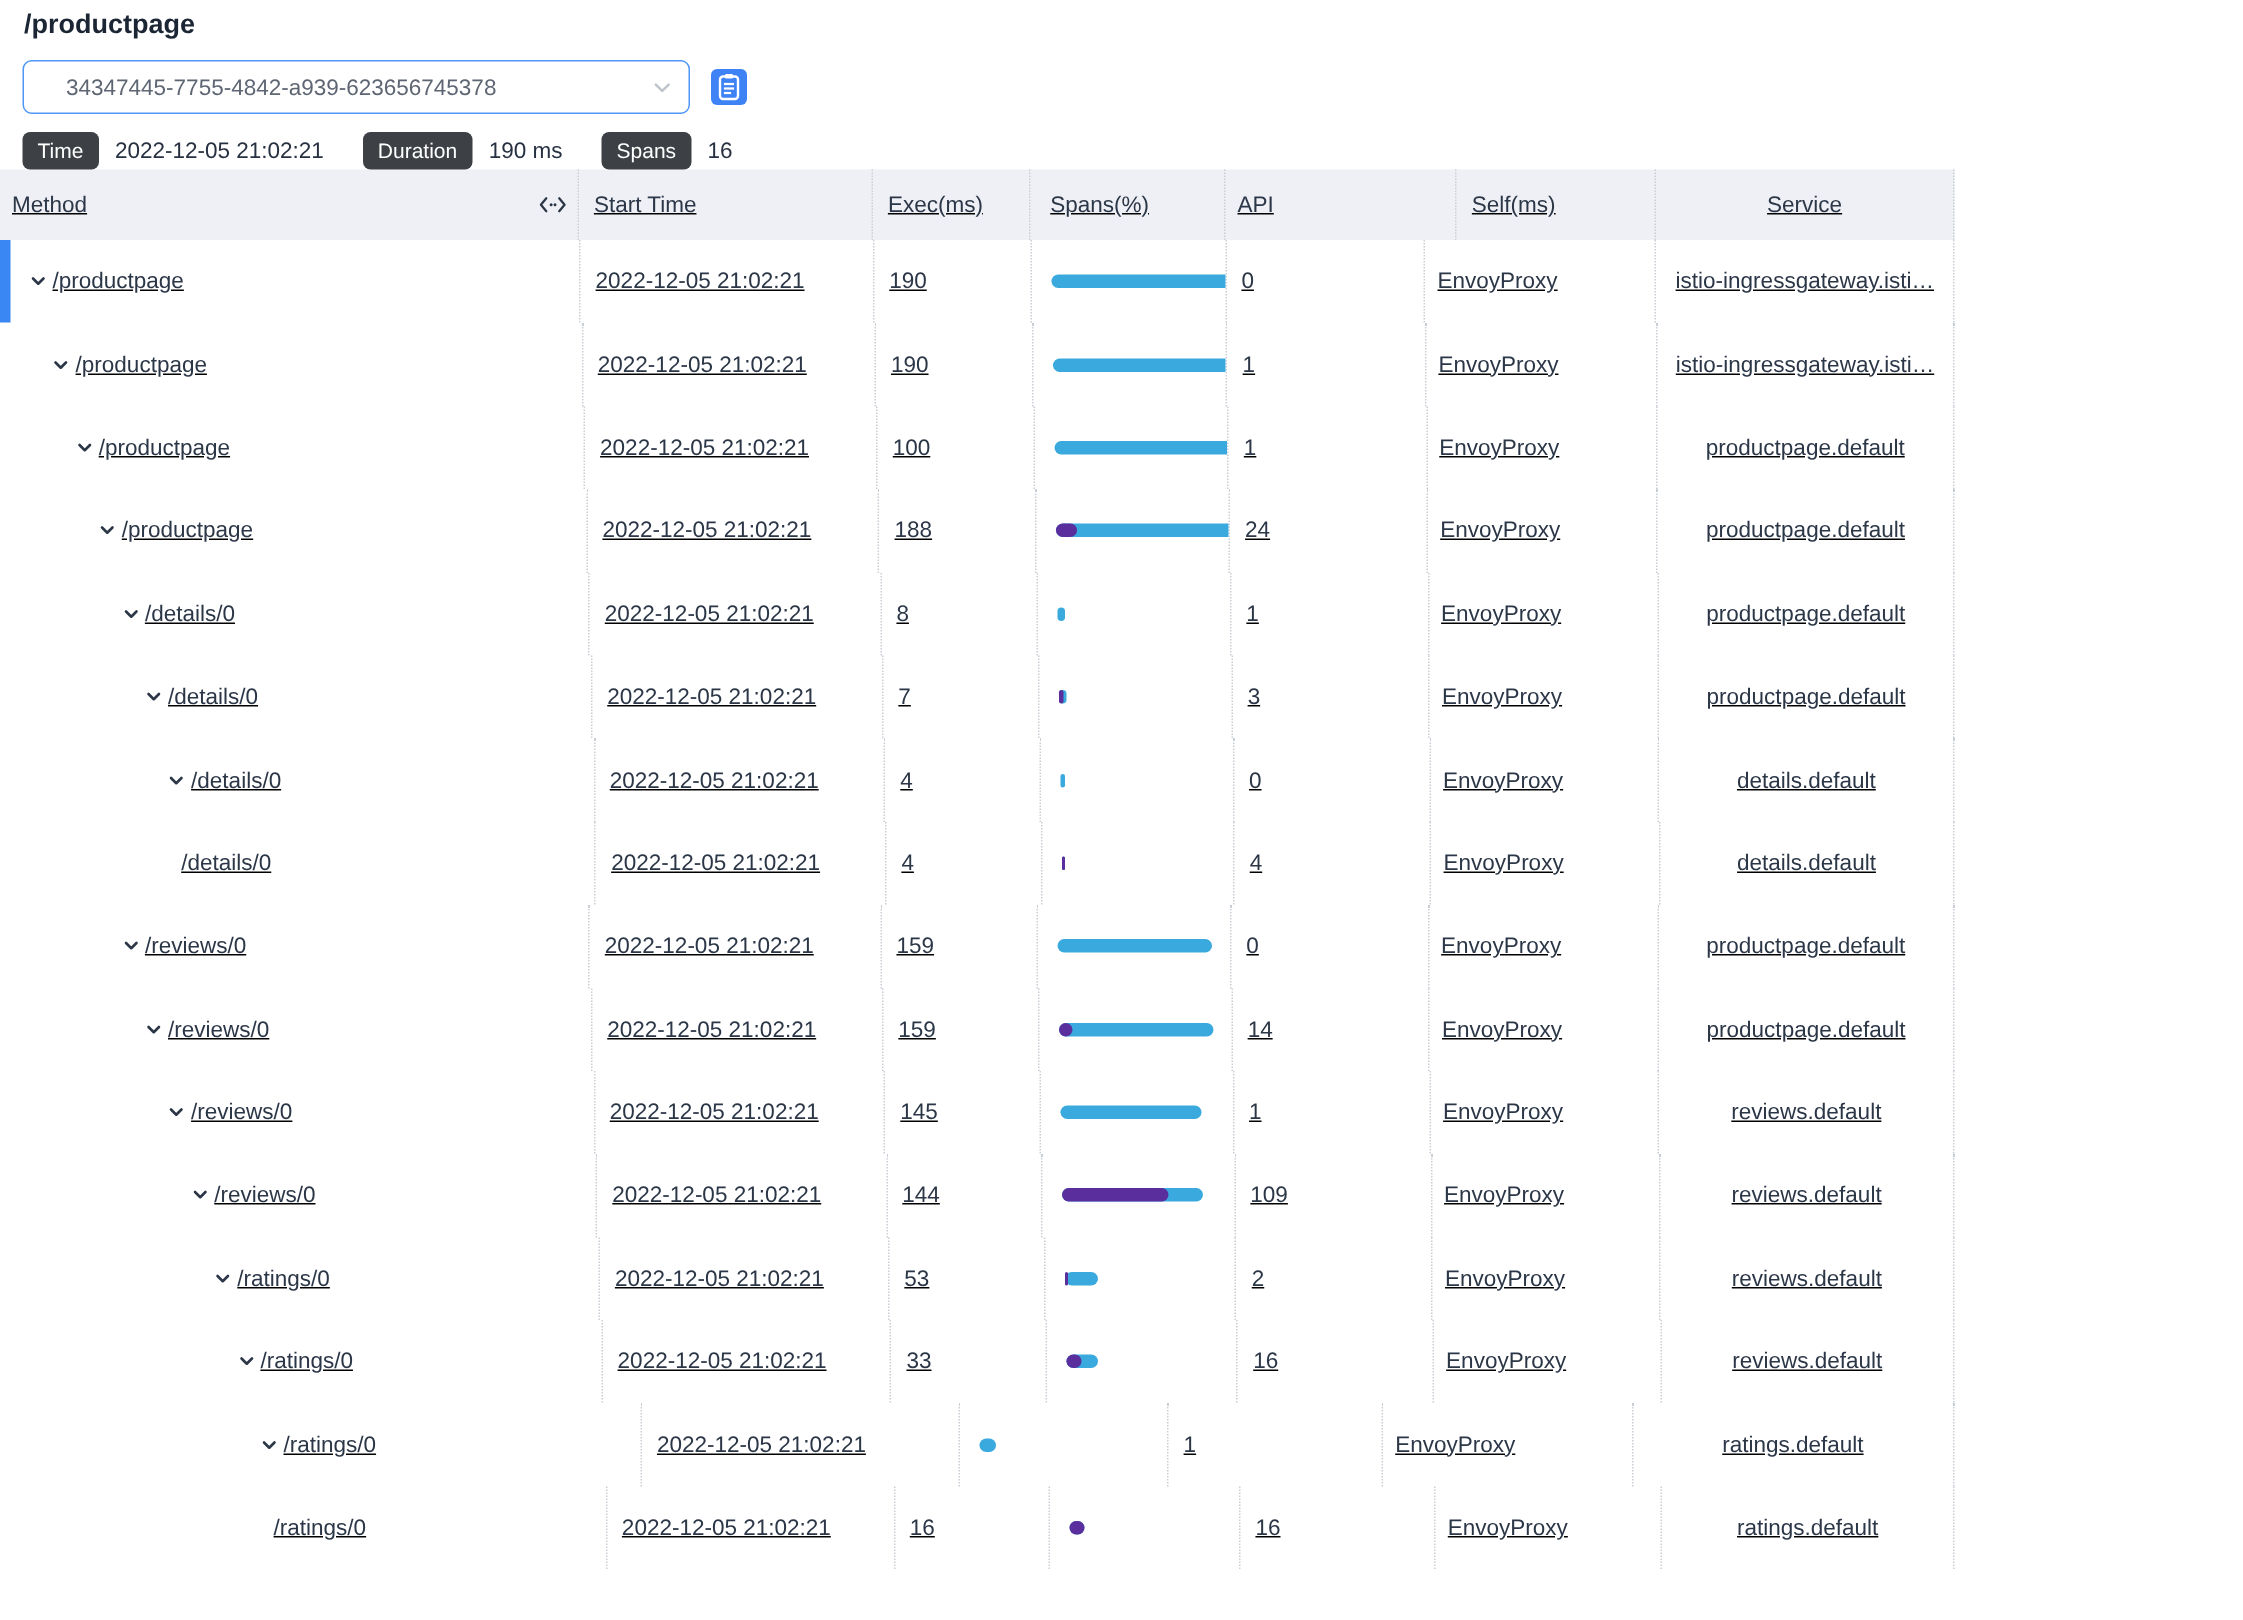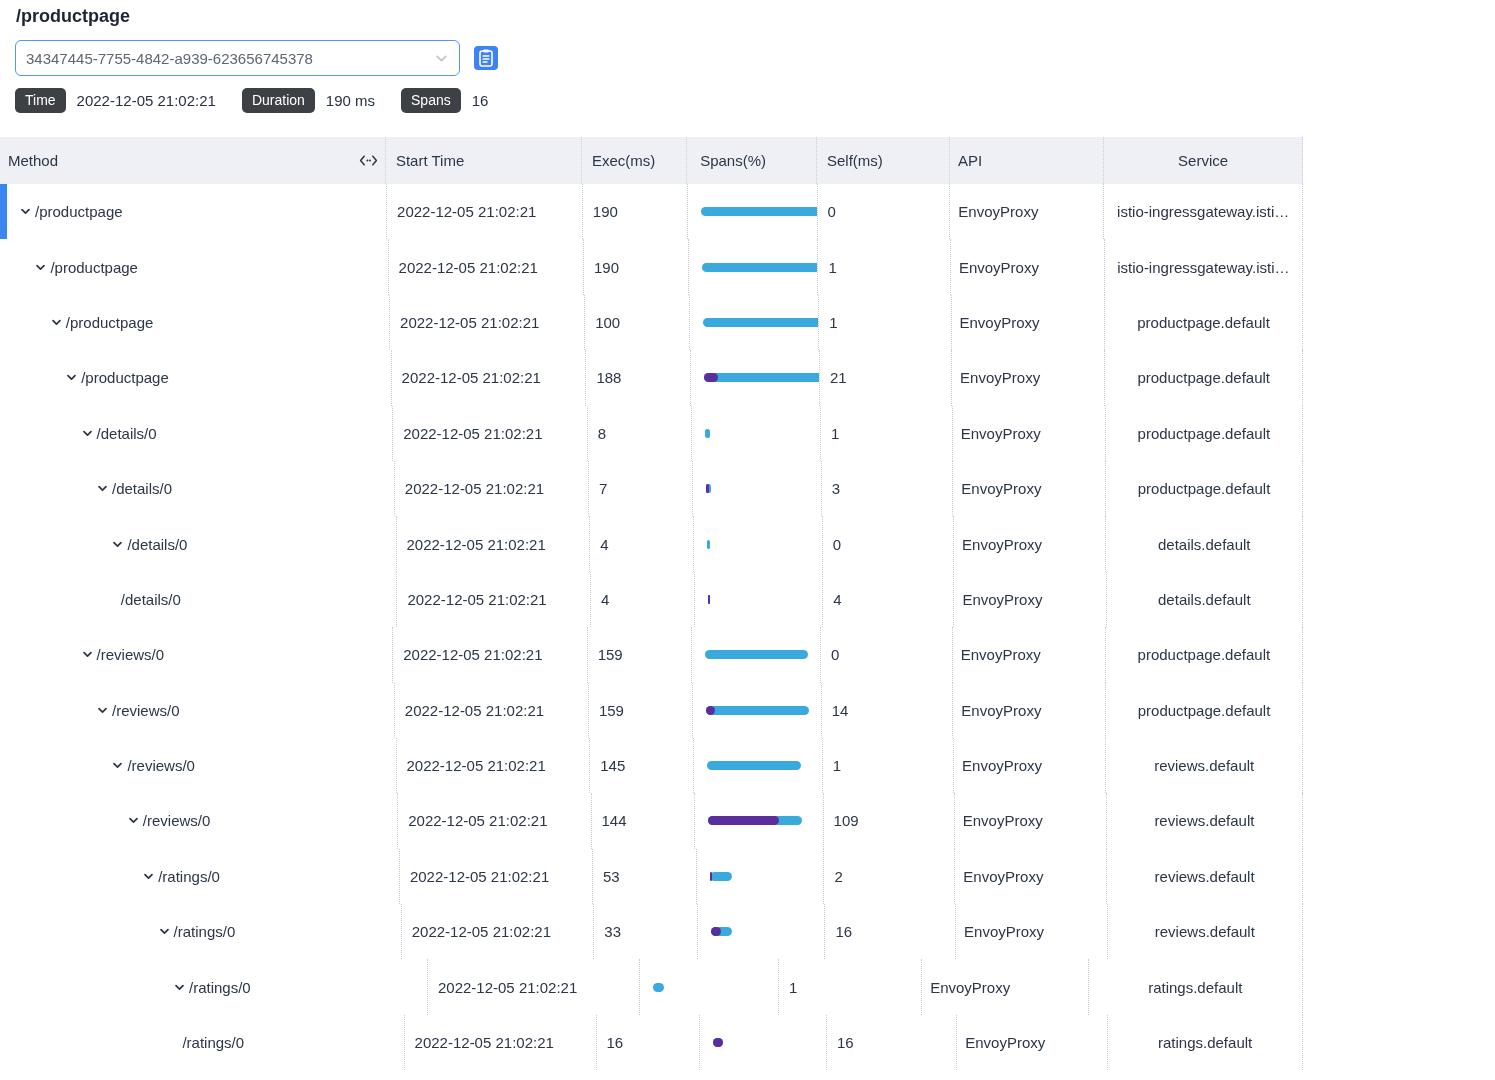--- a/index.html
+++ b/index.html
@@ -7,32 +7,32 @@
        font-family:"Liberation Sans","DejaVu Sans",sans-serif;
        -webkit-text-size-adjust:none;}
   .page{position:relative;width:1495px;height:1080px;}
 
   
   .page-title{margin:6px 0 0 16px;font-size:18px;font-weight:700;color:#1b2533;}
   .selector-row{display:flex;align-items:center;margin:13px 0 0 15px;}
   .trace-select{position:relative;width:445px;height:36px;border:1.5px solid #4e97f4;
                 border-radius:6px;box-sizing:border-box;display:flex;align-items:center;
                 background:#fff;cursor:pointer;}
-  .select-value{margin-left:10px;font-size:15px;color:#5e6673;
+  .select-value{margin-left:28px;font-size:15px;color:#5e6673;
                 white-space:nowrap;overflow:hidden;text-overflow:ellipsis;max-width:390px;}
   .select-caret{position:absolute;right:10px;top:10px;line-height:0;}
   .copy-btn{margin-left:14px;width:24px;height:24px;padding:0;border:none;background:transparent;
             cursor:pointer;line-height:0;}
   .meta-row{display:flex;align-items:center;margin:12px 0 0 15px;}
   .badge{background:#3d4045;color:#ffffff;font-size:14px;line-height:1;
          padding:5px 10px 6px;border-radius:5px;white-space:nowrap;}
   .meta-value{margin:0 26px 0 11px;font-size:15px;color:#273142;white-space:nowrap;}
 
   
-  .table{margin-top:24px;width:1303px;}
+  .table{width:1303px;text-decoration:underline;}
   .thead{display:flex;height:47px;background:#eef0f5;}
   .cell{box-sizing:border-box;border-right:1px dotted #c9cdd4;height:100%;
         display:flex;align-items:center;font-size:15px;color:#2b3647;
         white-space:nowrap;overflow:hidden;}
   .thead .cell{color:#2b3647;}
   .c-method{width:445px;padding-left:8px;position:relative;}
   .c-start {width:225px;padding-left:10px;}
   .c-exec  {width:120px;padding-left:10px;}
   .c-bar   {width:148px;padding-left:13px;}
   .c-self  {width:152px;padding-left:10px;}
@@ -97,22 +97,22 @@
             <path d="M5.2 1.2L1.6 5.5L5.2 9.8" stroke="#2b3647" stroke-width="1.5" fill="none" stroke-linecap="round" stroke-linejoin="round"></path>
             <circle cx="8.4" cy="5.5" r="1" fill="#2b3647"></circle>
             <circle cx="11" cy="5.5" r="1" fill="#2b3647"></circle>
             <path d="M13.8 1.2L17.4 5.5L13.8 9.8" stroke="#2b3647" stroke-width="1.5" fill="none" stroke-linecap="round" stroke-linejoin="round"></path>
           </svg>
         </span>
       </div>
       <div class="cell c-start">Start Time</div>
       <div class="cell c-exec">Exec(ms)</div>
       <div class="cell c-bar">Spans(%)</div>
+      <div class="cell c-api">API</div>
       <div class="cell c-self">Self(ms)</div>
-      <div class="cell c-api">API</div>
       <div class="cell c-svc">Service</div>
     </div>
     <div class="tbody" id="tbody">
         <div class="trow selected">
           <div class="row-indicator"></div>
           <div class="cell c-method" style="padding-left: 20px;">
             <div class="chev">
               <svg width="11" height="11" viewBox="0 0 12 12">
                 <path d="M2.2 4L6 7.8L9.8 4" stroke="currentColor" stroke-width="1.9" fill="none" stroke-linecap="round" stroke-linejoin="round"></path>
               </svg>
@@ -180,21 +180,21 @@
             <div class="m-label">/productpage</div>
           </div>
           <div class="cell c-start">2022-12-05 21:02:21</div>
           <div class="cell c-exec">188</div>
           <div class="cell c-bar">
             <div class="bar-track">
               <div class="bar-exec" style="width: 121.705px; background: rgb(58, 169, 222);"></div>
               <div class="bar-self" style="width: 13.5947px; background: rgb(91, 46, 158);"></div>
             </div>
           </div>
-          <div class="cell c-self">21</div>
+          <div class="cell c-self">24</div>
           <div class="cell c-api">EnvoyProxy</div>
           <div class="cell c-svc">productpage.default</div>
         </div>
         <div class="trow">
           <div class="cell c-method" style="padding-left: 81.6px;">
             <div class="chev">
               <svg width="11" height="11" viewBox="0 0 12 12">
                 <path d="M2.2 4L6 7.8L9.8 4" stroke="currentColor" stroke-width="1.9" fill="none" stroke-linecap="round" stroke-linejoin="round"></path>
               </svg>
             </div>

